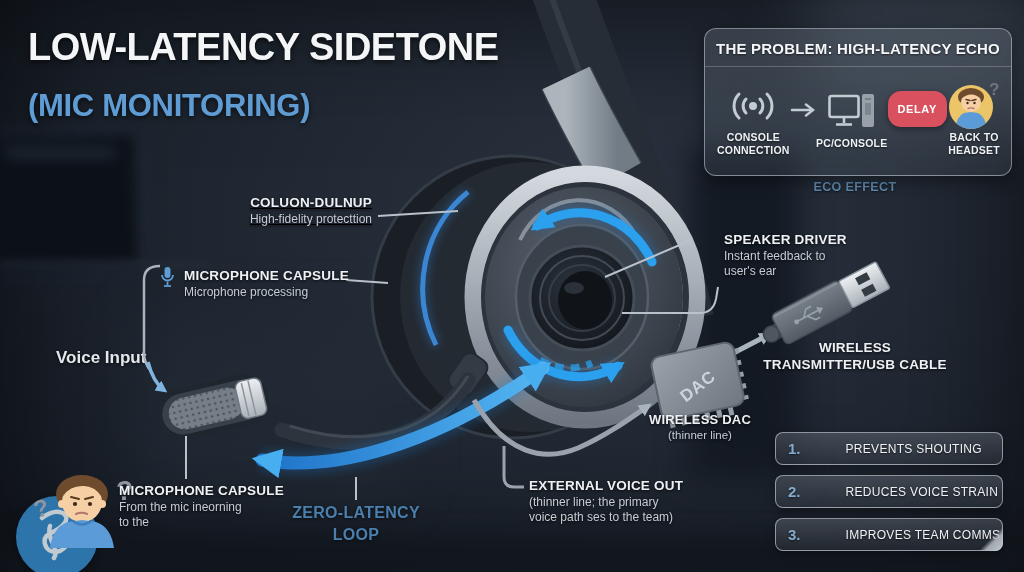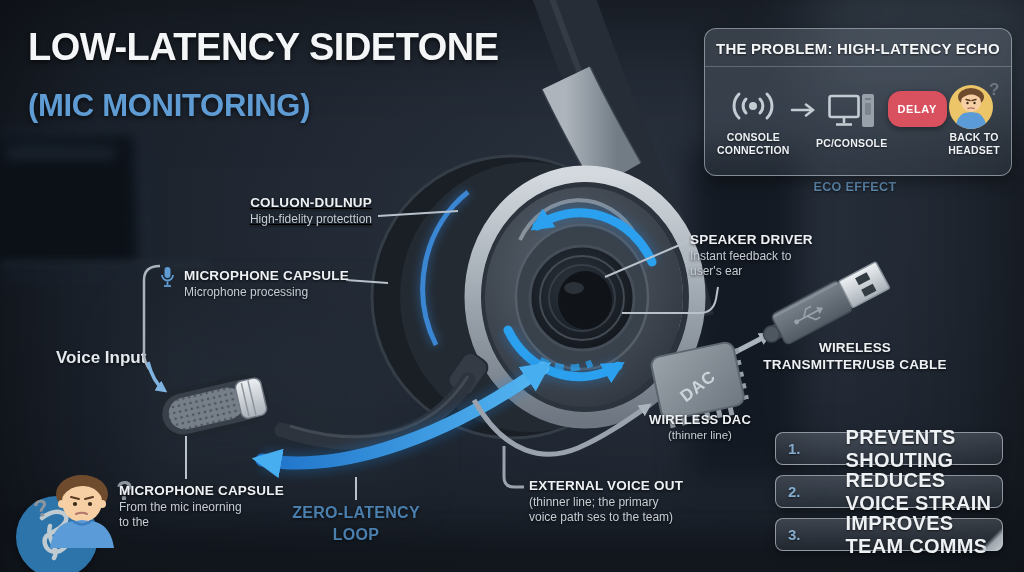--- a/index.html
+++ b/index.html
@@ -48,21 +48,21 @@
   .plbl{font-size:10.5px;font-weight:bold;color:#eef2f5;line-height:1.2;text-align:center;letter-spacing:.2px;text-shadow:0 1px 2px rgba(0,0,0,.6);}
   .delay{background:#d9505e;color:#fff;font-size:11px;font-weight:bold;letter-spacing:.6px;
     padding:12px 10px;border-radius:13px;transform:translateY(-12px);box-shadow:0 2px 6px rgba(0,0,0,.4);}
 
   
   .benefits{left:775px;top:432px;width:228px;display:flex;flex-direction:column;gap:10px;}
   .pill{position:relative;height:31px;border-radius:8px;display:flex;align-items:center;padding-left:12px;
     background:linear-gradient(180deg,rgba(168,178,190,.26),rgba(108,118,130,.17));
     border:1.5px solid rgba(226,234,242,.55);box-shadow:0 3px 8px rgba(0,0,0,.35);}
   .pill .num{color:#84abce;font-weight:bold;font-size:15px;margin-right:7px;text-shadow:0 1px 2px rgba(0,0,0,.5);}
-  .pill .txt{color:#eff2f5;font-weight:bold;font-size:20px;letter-spacing:.3px;text-shadow:0 1px 2px rgba(0,0,0,.6);padding-left:38px;}
+  .pill .txt{color:#eff2f5;font-weight:normal;font-size:12px;letter-spacing:.3px;text-shadow:0 1px 2px rgba(0,0,0,.6);padding-left:38px;}
   .curl{position:absolute;right:-1px;bottom:-1px;width:24px;height:24px;border-radius:0 0 8px 0;
     background:linear-gradient(315deg,#d4dade 0%,#aeb6bd 38%,rgba(0,0,0,0) 52%);opacity:.9;}
 
   
   .logo{left:16px;top:496px;width:82px;height:82px;border-radius:50%;background:#2f7cb5;opacity:.93;box-shadow:0 3px 10px rgba(0,0,0,.4);}
   svg text{font-family:"Liberation Sans",sans-serif;}
 </style>
 </head>
 <body>
 
@@ -354,21 +354,21 @@
     <div class="lblT">EXTERNAL VOICE OUT</div>
     <div class="lblS">(thinner line; the primary</div>
     <div class="lblS">voice path ses to the team)</div>
   </div>
 
   <div class="abs zero">
     <div>ZERO-LATENCY</div>
     <div>LOOP</div>
   </div>
 
-  <div class="abs" style="left:690px;top:232px;z-index:2;">
+  <div class="abs" style="left:724px;top:232px;z-index:2;">
     <div class="lblT">SPEAKER DRIVER</div>
     <div class="lblS">Instant feedback to</div>
     <div class="lblS">user's ear</div>
   </div>
 
   <div class="abs ctr" style="left:638px;top:412px;width:124px;z-index:2;">
     <div class="lblT" style="font-size:13px;">WIRELESS DAC</div>
     <div class="lblS" style="font-size:11.5px;">(thinner line)</div>
   </div>
 

